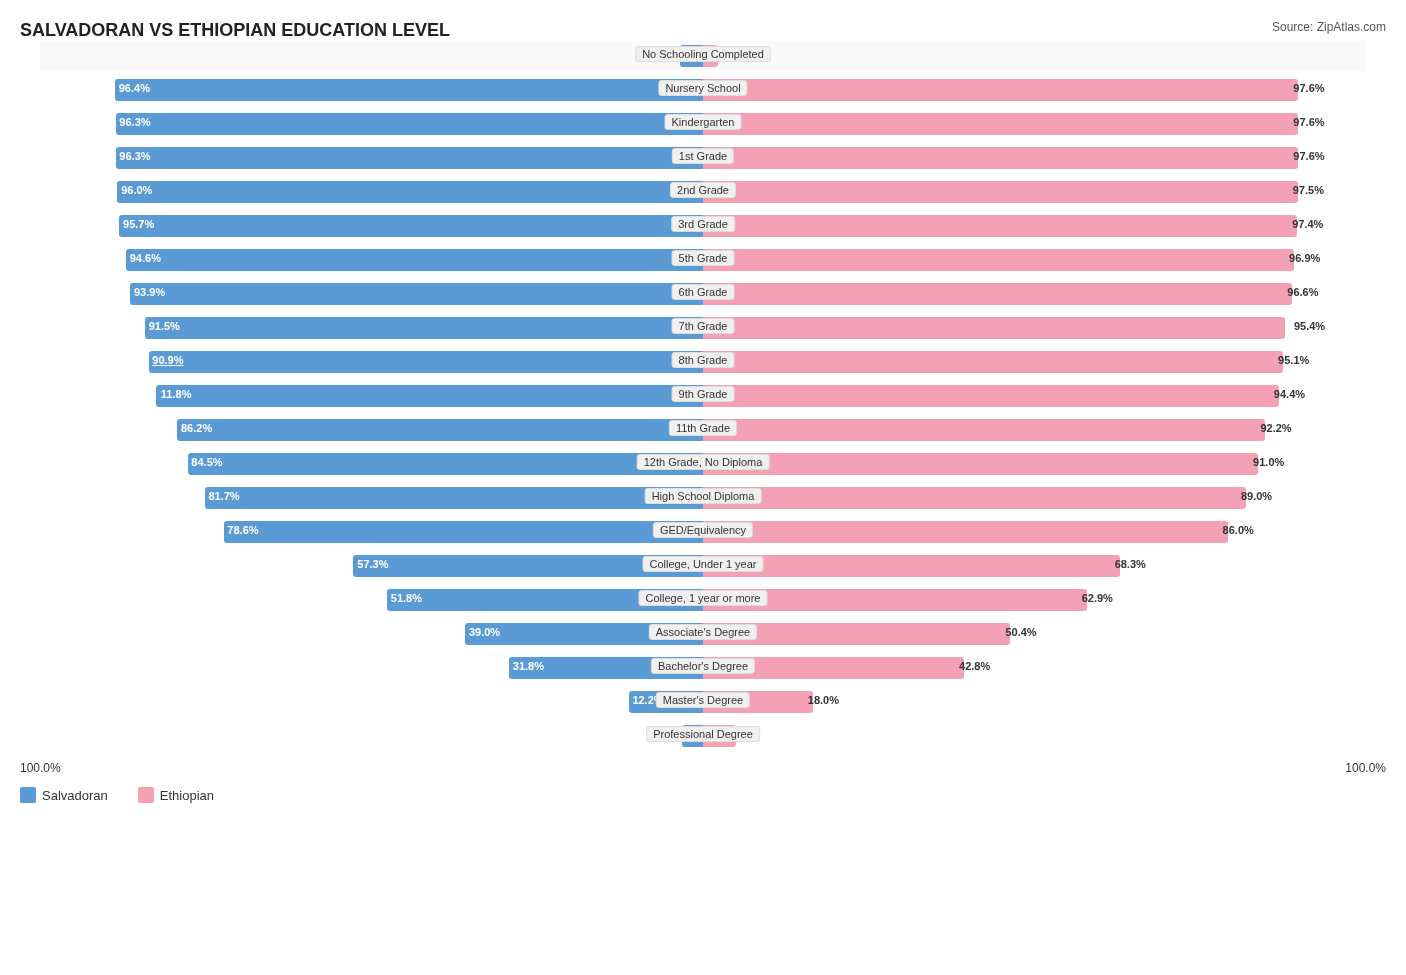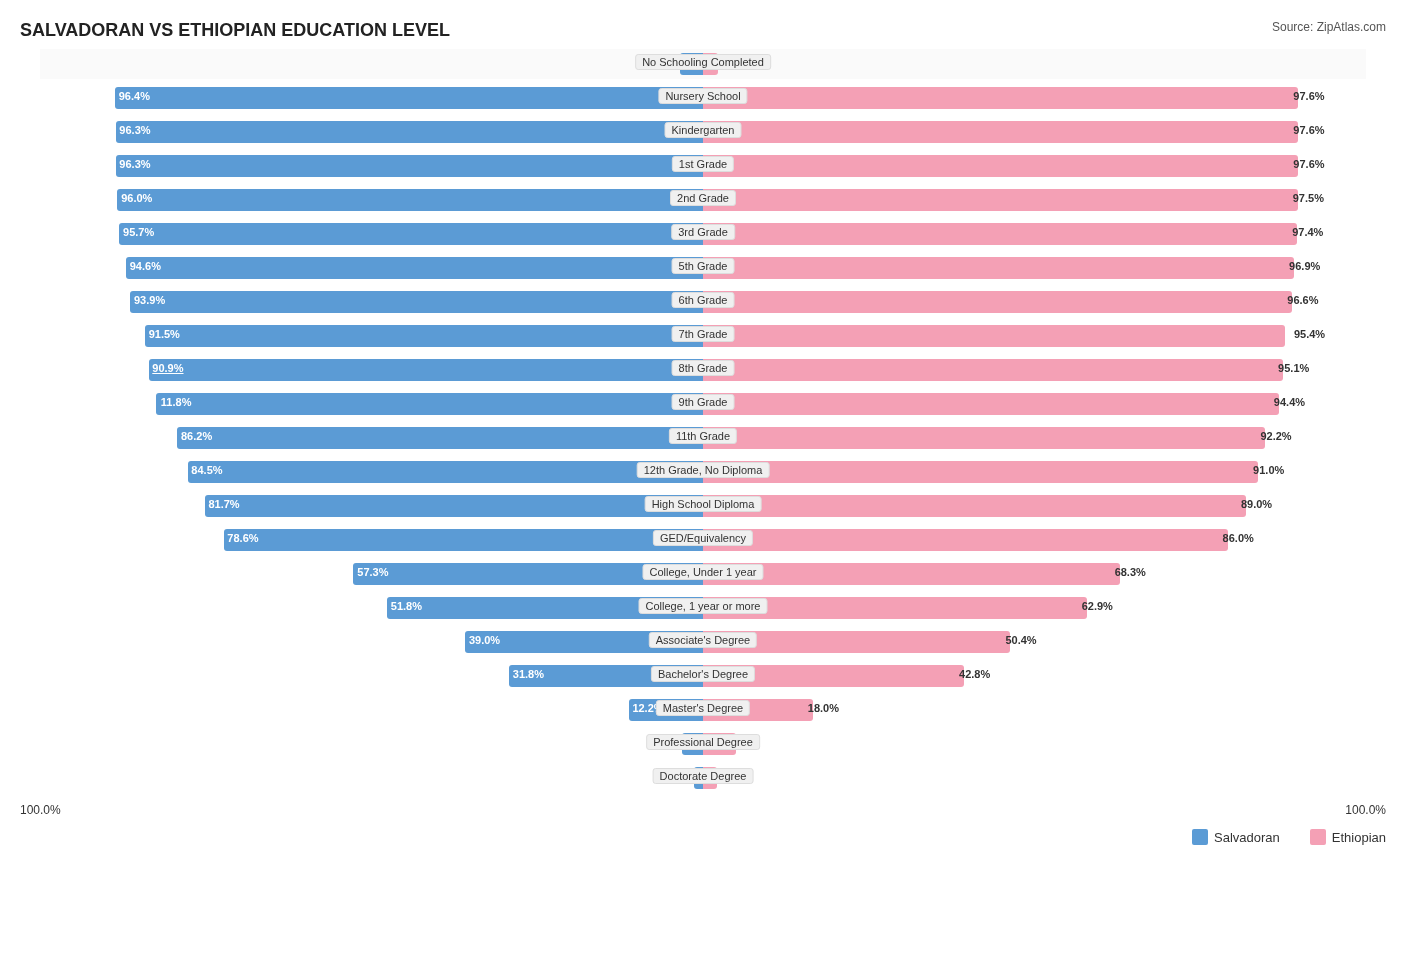--- a/index.html
+++ b/index.html
@@ -12,21 +12,21 @@
     }
     .chart-container {
       width: 1366px;
       margin: 0 auto;
       background: #fff;
     }
     .chart-header {
       display: flex;
       justify-content: space-between;
       align-items: flex-start;
-      margin-bottom: 8px;
+      margin-bottom: 0;
       text-align: center;
     }
     .chart-title {
       font-size: 18px;
       font-weight: bold;
       color: #222;
       text-transform: uppercase;
     }
     .chart-source {
       font-size: 12px;
@@ -104,21 +104,21 @@
       display: flex;
       justify-content: space-between;
       margin-top: 10px;
     }
     .axis-label {
       font-size: 12px;
       color: #333;
     }
     .legend {
       display: flex;
-      justify-content: flex-end;
+      justify-content: flex-start;
       gap: 30px;
       margin-top: 12px;
     }
     .legend-item {
       display: flex;
       align-items: center;
       gap: 6px;
       font-size: 13px;
       color: #333;
     }
@@ -281,27 +281,20 @@
         <div class="bar-label-left" style="right: 50%; transform: translateX(-39.42px);">12.2%</div>
         <div class="bar-label-right" style="left: 50%; transform: translateX(104.8px);">18.0%</div>
         <div class="center-label">Master's Degree</div>
       </div>
       <div class="row">
         <div class="bar-left" style="width: 21.35px;"></div>
         <div class="bar-right" style="width: 32.94px;"></div>
         <div class="bar-label-left" style="right: 50%; transform: translateX(13.65px);">3.5%</div>
         <div class="bar-label-right" style="left: 50%; transform: translateX(27.94px);">5.4%</div>
         <div class="center-label">Professional Degree</div>
-      </div>
-      <div class="row">
-        <div class="bar-left" style="width: 9.15px;"></div>
-        <div class="bar-right" style="width: 14.03px;"></div>
-        <div class="bar-label-left" style="right: 50%; transform: translateX(25.85px);">1.5%</div>
-        <div class="bar-label-right" style="left: 50%; transform: translateX(9.03px);">2.3%</div>
-        <div class="center-label">Doctorate Degree</div>
       </div>
     </div>
 
   <div class="axis-row">
     <div class="axis-label">100.0%</div>
     <div class="axis-label">100.0%</div>
   </div>
 
   <div class="legend">
     <div class="legend-item">

